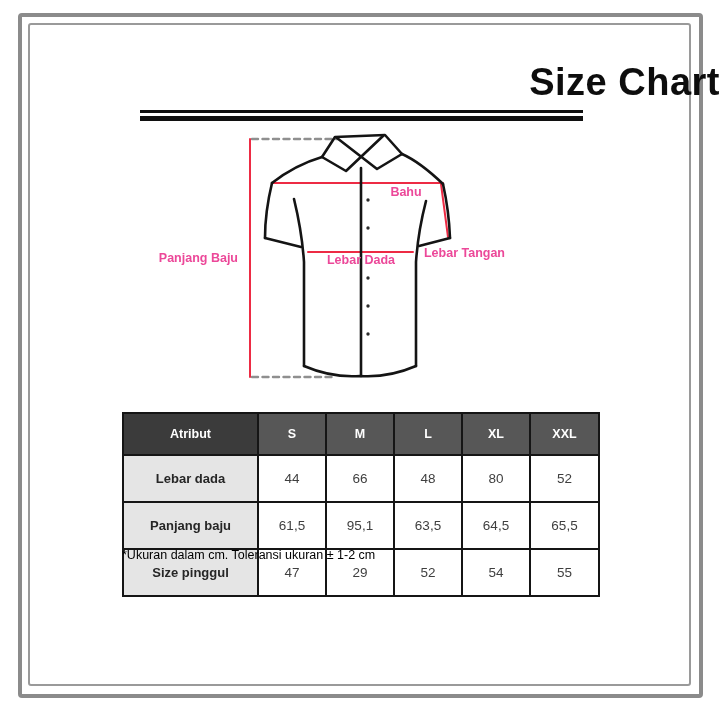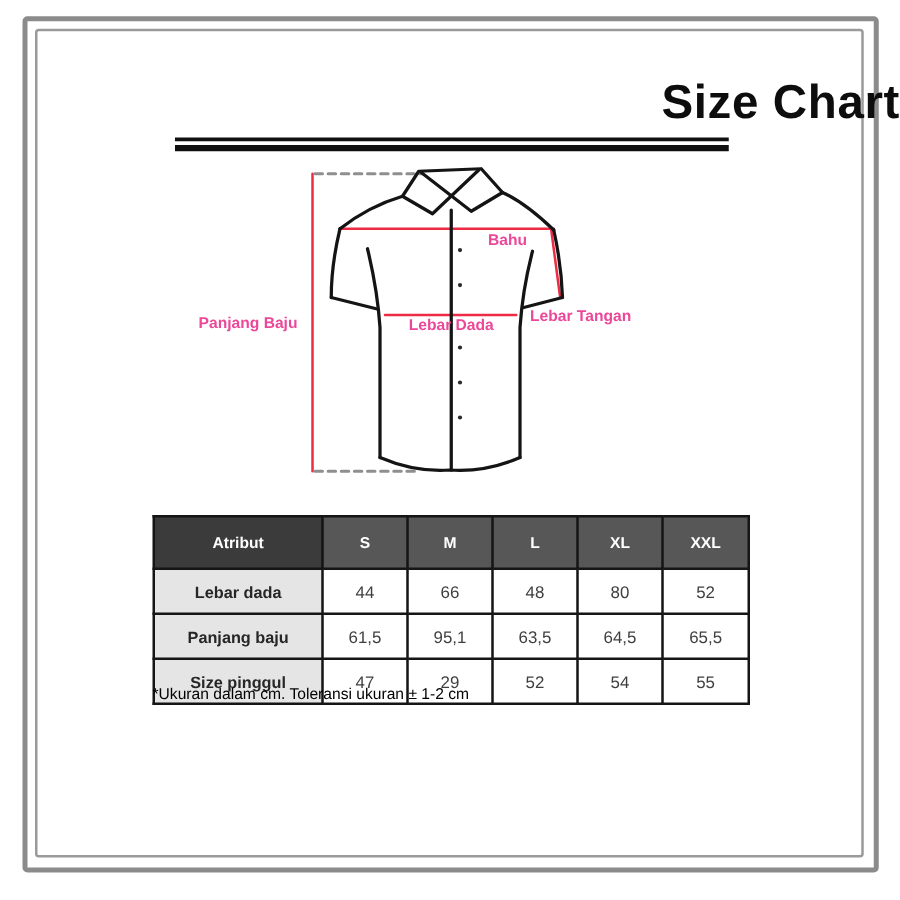--- a/index.html
+++ b/index.html
@@ -31,21 +31,21 @@
   .lbl-tangan  { left:420px; top:247px; width:85px; text-align:right; }
 
   
   .size-table { position:absolute; left:122px; top:412px; width:476px;
                 border-collapse:collapse; table-layout:fixed; }
   .size-table th, .size-table td { border:2px solid #151515; text-align:center; vertical-align:middle; }
   .size-table thead th { height:42px; color:#fff; font-size:12.5px; font-weight:700;
                          background:#575757; }
   .size-table thead th.attr-hdr { background:#3b3b3b; }
   .size-table tbody th { height:35px; background:#e5e5e5; font-size:13px; font-weight:700; color:#262626; }
-  .size-table tbody td { height:36px; background:#fff; font-size:13.5px; font-weight:400; color:#3f3f3f; }
+  .size-table tbody td { height:47px; background:#fff; font-size:13.5px; font-weight:400; color:#3f3f3f; }
 
   
   .footnote { position:absolute; left:122px; top:548px; font-size:12.5px; color:#000000; }
 </style>
 </head>
 <body>
 
 <div class="page">
 
   <div class="frame-outer"></div>

